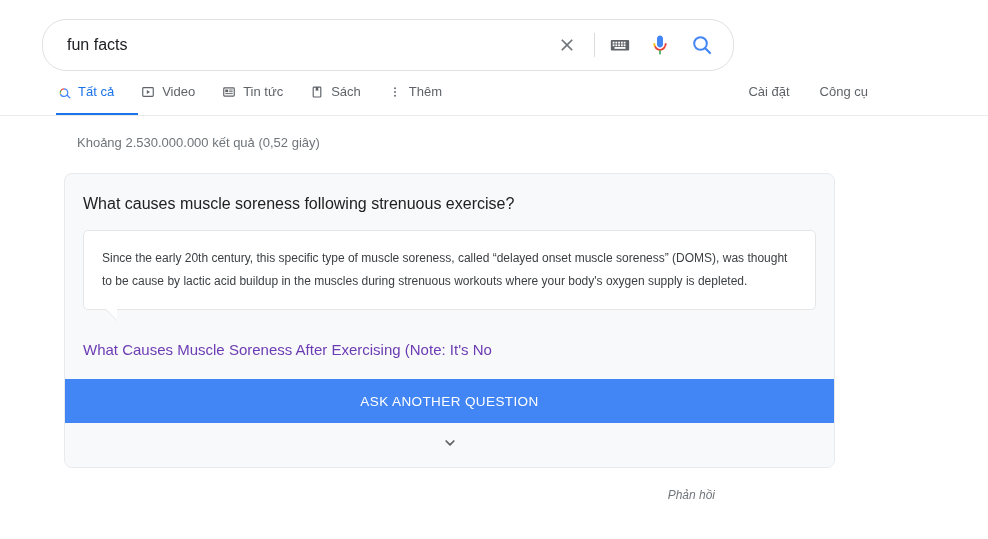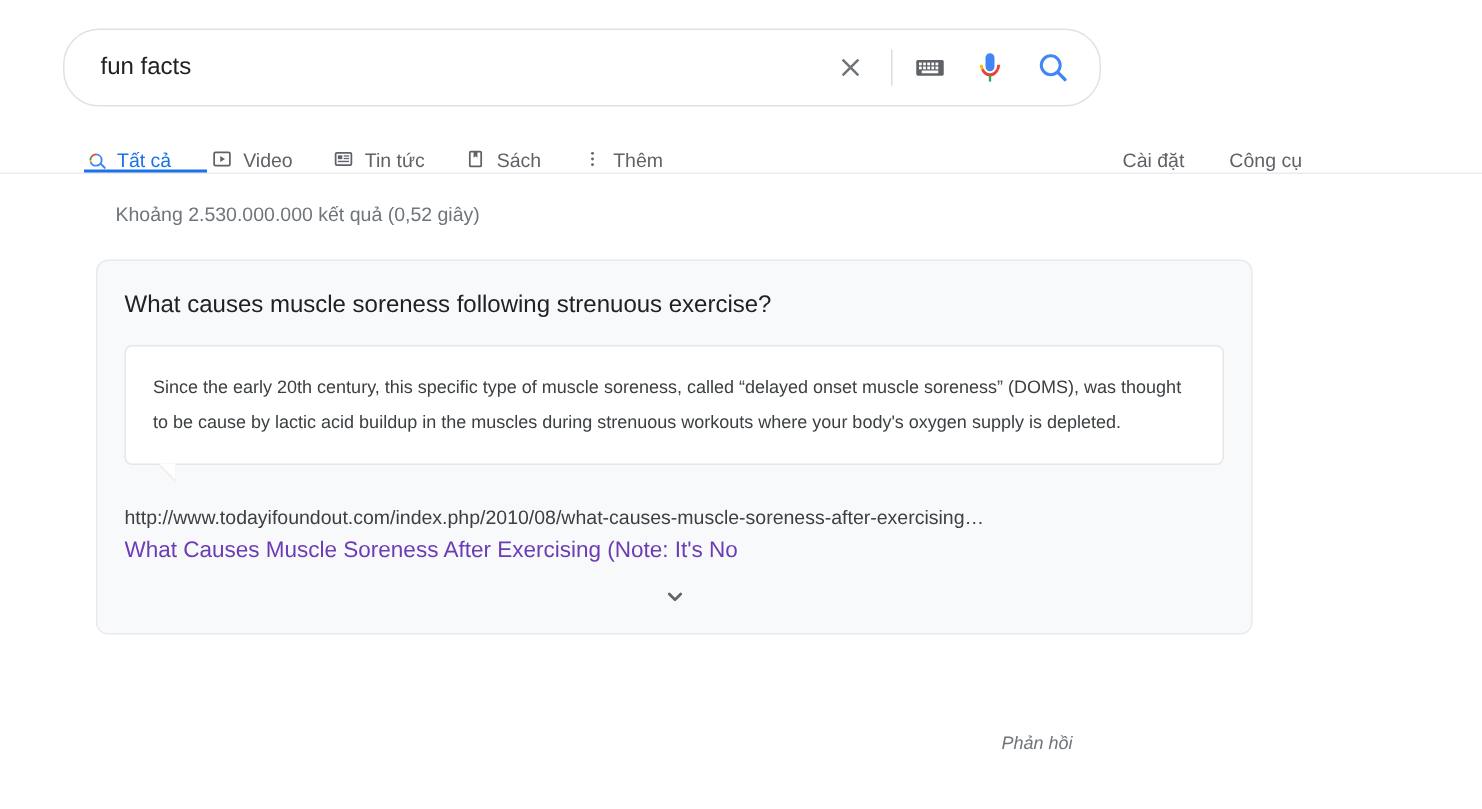--- a/index.html
+++ b/index.html
@@ -66,21 +66,21 @@
   .tabs-row {
     position: absolute;
     left: 0; top: 84px;
     width: 988px; height: 36px;
     display: flex;
     align-items: flex-start;
     padding-left: 56px;
   }
   .tab {
     display: flex;
-    align-items: flex-end;
+    align-items: flex-start;
     height: 30px;
     margin-right: 26px;
     font-size: 13px;
     color: #5f6368;
     cursor: pointer;
     white-space: nowrap;
   }
   .tab .tab-ico {
     width: 16px; height: 16px;
     margin-right: 6px;
@@ -345,24 +345,24 @@
   <div class="card-question">What causes muscle soreness following strenuous exercise?</div>
 
   <div class="bubble-wrap">
     <div class="bubble">
       <span>Since the early 20th century, this specific type of muscle soreness, called “delayed onset muscle soreness” (DOMS), was thought to be cause by lactic acid buildup in the muscles during strenuous workouts where your body's oxygen supply is depleted.</span>
       <span class="bubble-tail"></span>
     </div>
   </div>
 
   <div class="src-block">
-    <div class="src-url">http://www.todayifoundout.com/index.php/2010/08/what-causes-muscle-soreness-after-exercising…</div>
     <div class="src-title">What Causes Muscle Soreness After Exercising (Note: It's No</div>
   </div>
 
+  <button class="ask-btn">ASK ANOTHER QUESTION</button>
 
   <div class="card-expander">
     <span>
       <svg width="20" height="20" viewBox="0 0 24 24" aria-hidden="true">
         <path d="M7.4 9.6L12 14.2l4.6-4.6" fill="none" stroke="#5f6368" stroke-width="2.1" stroke-linecap="round" stroke-linejoin="round"></path>
       </svg>
     </span>
   </div>
 </div>
 

